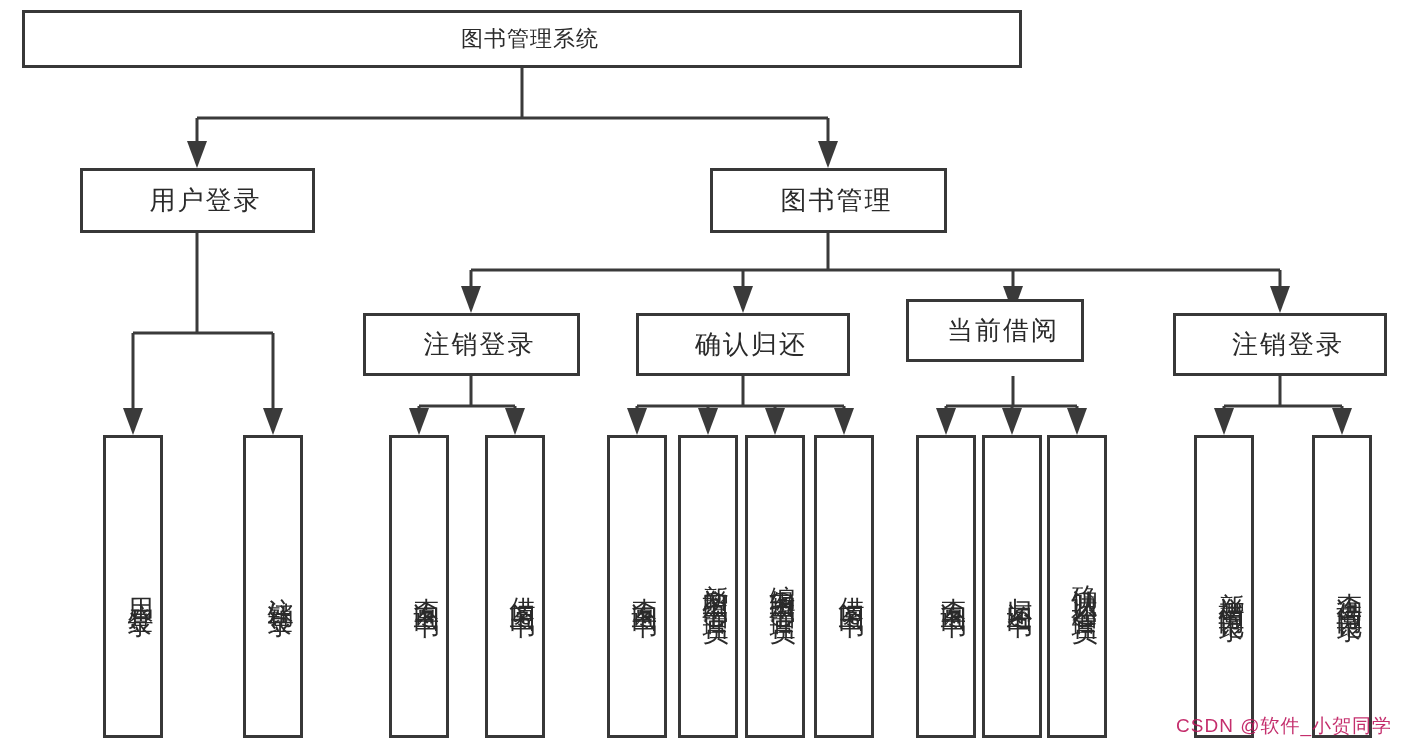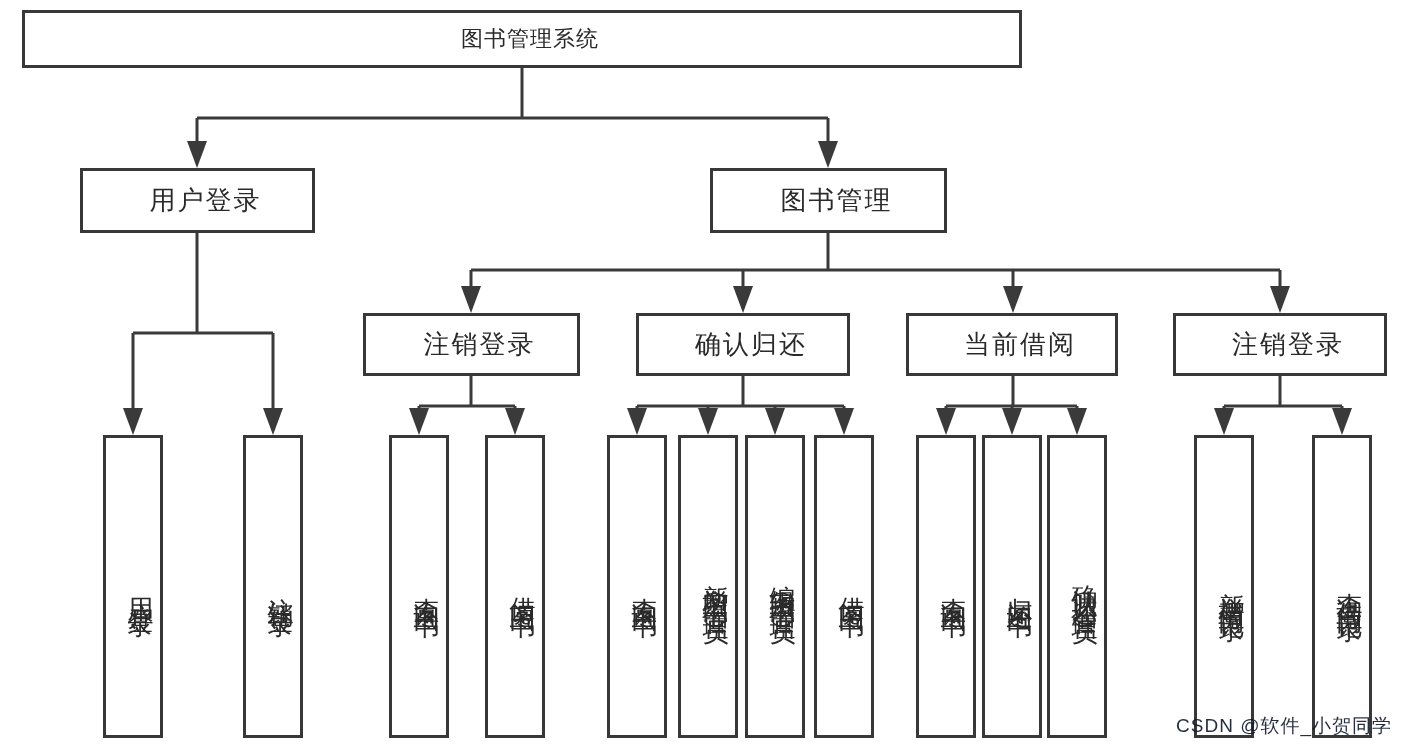--- a/index.html
+++ b/index.html
@@ -35,21 +35,21 @@
     text-orientation: mixed;
     font-size: 26px;
     letter-spacing: 5px;
     line-height: 1;
   }
   .watermark {
     position: absolute;
     top: 713px;
     right: 13px;
     font-size: 19px;
-    color: #0f172a;
+    color: #be185d;
     opacity: 0.9;
     letter-spacing: 1px;
     z-index: 5;
     white-space: nowrap;
   }
 </style>
 </head>
 <body>
 
 <div class="stage">
@@ -107,21 +107,21 @@
   <div class="node h" style="left:710px;top:168px;width:237px;height:65px">
     <span>图书管理</span>
   </div>
 
   <div class="node h" style="left:363px;top:313px;width:217px;height:63px">
     <span>注销登录</span>
   </div>
   <div class="node h" style="left:636px;top:313px;width:214px;height:63px">
     <span>确认归还</span>
   </div>
-  <div class="node h" style="left:906px;top:313px;width:212px;height:63px">
+  <div class="node h" style="left:906px;top:299px;width:178px;height:63px">
     <span>当前借阅</span>
   </div>
   <div class="node h" style="left:1173px;top:313px;width:214px;height:63px">
     <span>注销登录</span>
   </div>
 
   <div class="node v" style="left:103px;top:435px;width:60px;height:303px">
     <span>用户登录</span>
   </div>
   <div class="node v" style="left:243px;top:435px;width:60px;height:303px">

